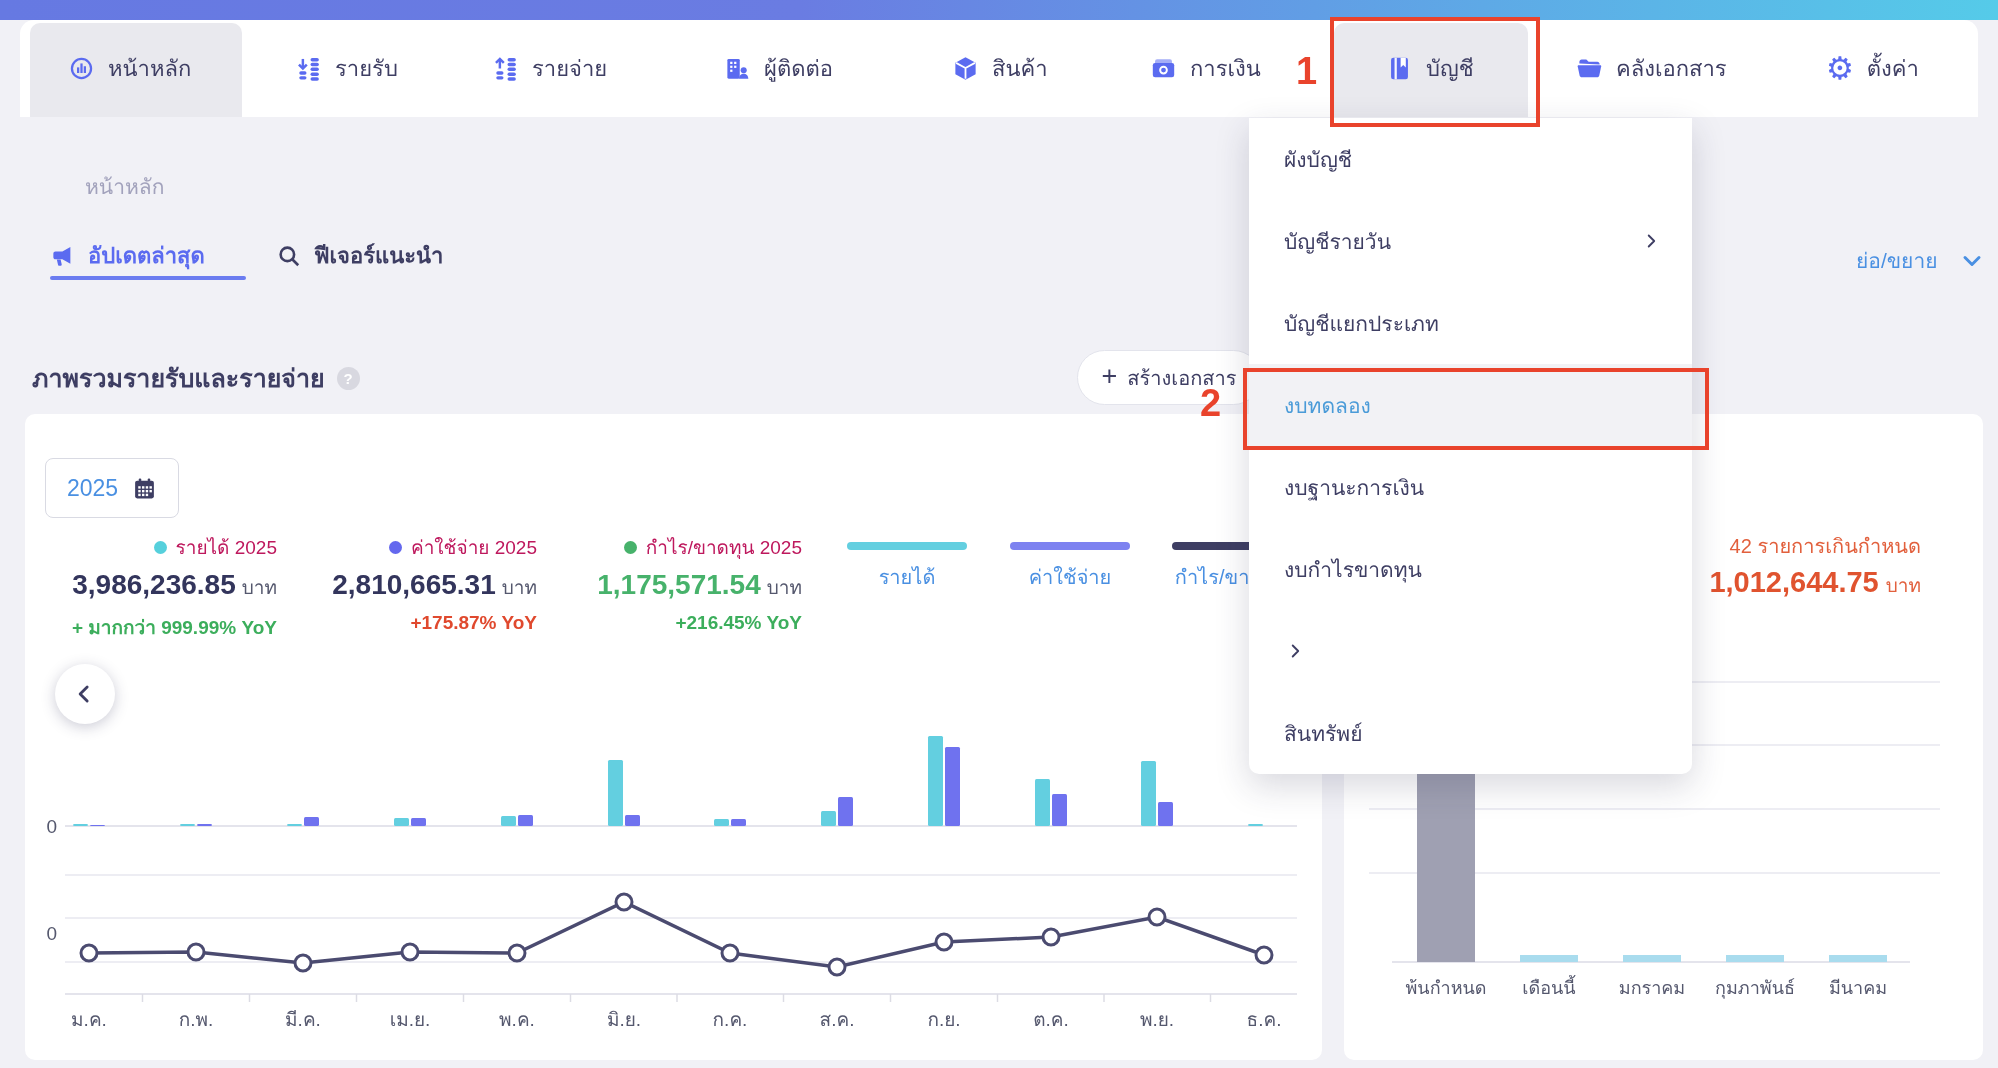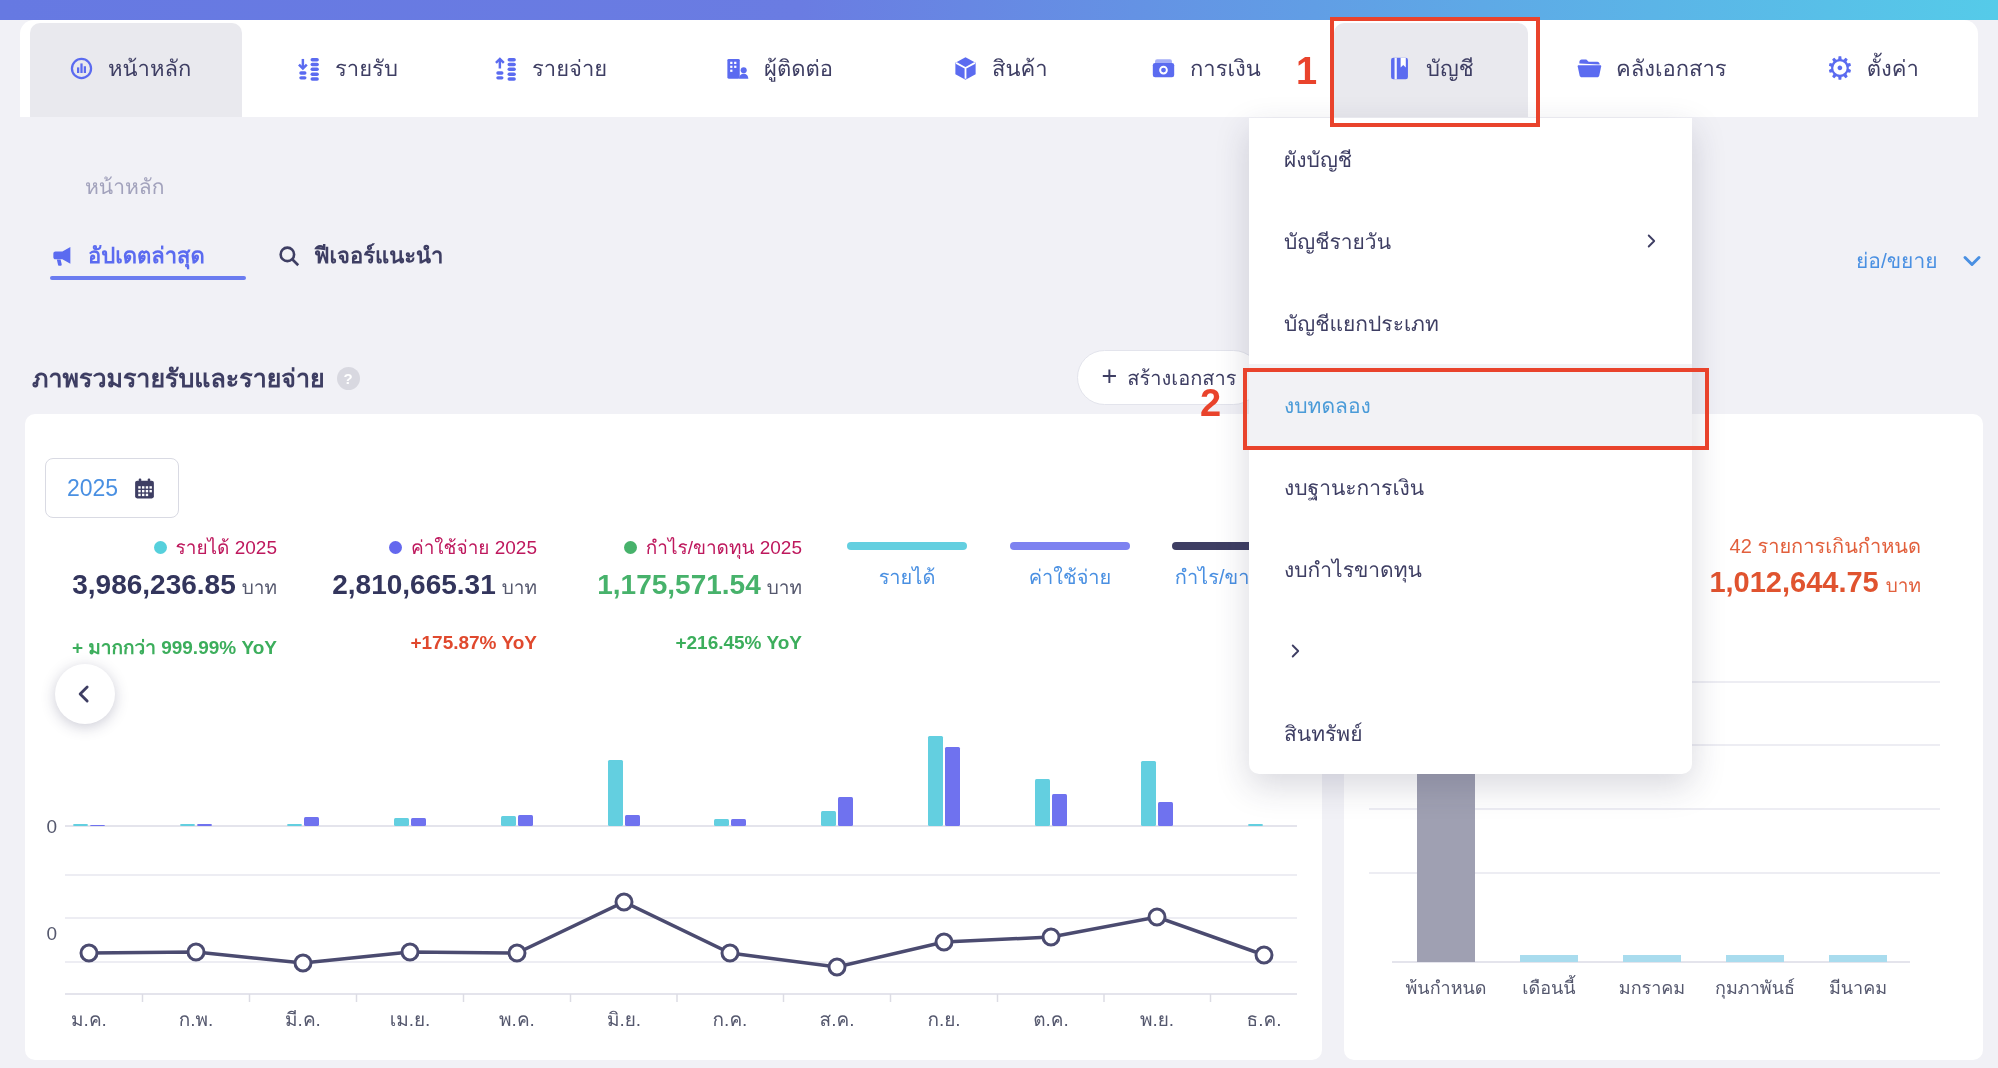--- a/index.html
+++ b/index.html
@@ -26,21 +26,21 @@
   .card-left{left:25px;top:414px;width:1297px;height:646px;}
   .card-right{left:1344px;top:414px;width:639px;height:646px;}
   .chartsvg{position:absolute;left:0;top:0;}
   .year-box{left:20px;top:44px;width:132px;height:58px;border:1.5px solid #d9dae3;border-radius:8px;background:#fff;
             display:flex;align-items:center;justify-content:center;gap:14px;font-size:23px;color:#4a90e2;cursor:pointer;z-index:2;}
   .stat{z-index:2;text-align:right;}
   .stat .lrow{display:flex;align-items:center;justify-content:flex-end;gap:9px;font-size:19px;color:#be185d;}
   .stat .dot{width:13px;height:13px;border-radius:50%;}
   .stat .vrow{margin-top:7px;font-size:28px;font-weight:700;color:#33355c;}
   .stat .vrow .unit{font-size:19px;font-weight:400;color:#55586e;margin-left:6px;}
-  .stat .yoy{margin-top:30px;font-size:19px;font-weight:600;}
+  .stat .yoy{margin-top:10px;font-size:19px;font-weight:600;}
   .legend-item{z-index:2;width:120px;text-align:center;}
   .legend-item .bar{width:120px;height:8px;border-radius:4px;}
   .legend-item .lbl{margin-top:11px;font-size:20px;color:#4a90e2;}
   .carousel-prev{left:30px;top:250px;width:60px;height:60px;border-radius:50%;background:#fff;z-index:3;cursor:pointer;
                  box-shadow:0 3px 14px rgba(50,50,90,.25);display:flex;align-items:center;justify-content:center;}
   .overdue-count{right:62px;top:116px;font-size:20px;color:#e2603d;z-index:2;text-align:right;}
   .overdue-amount{right:62px;top:152px;font-size:29px;font-weight:700;color:#e0532f;z-index:2;text-align:right;}
   .overdue-amount .unit{font-size:19px;font-weight:400;color:#e2603d;margin-left:7px;}
   .dropdown{left:1249px;top:118px;width:443px;background:#fff;border-radius:0 0 10px 10px;z-index:30;
             box-shadow:0 12px 34px rgba(40,40,70,.18);}

